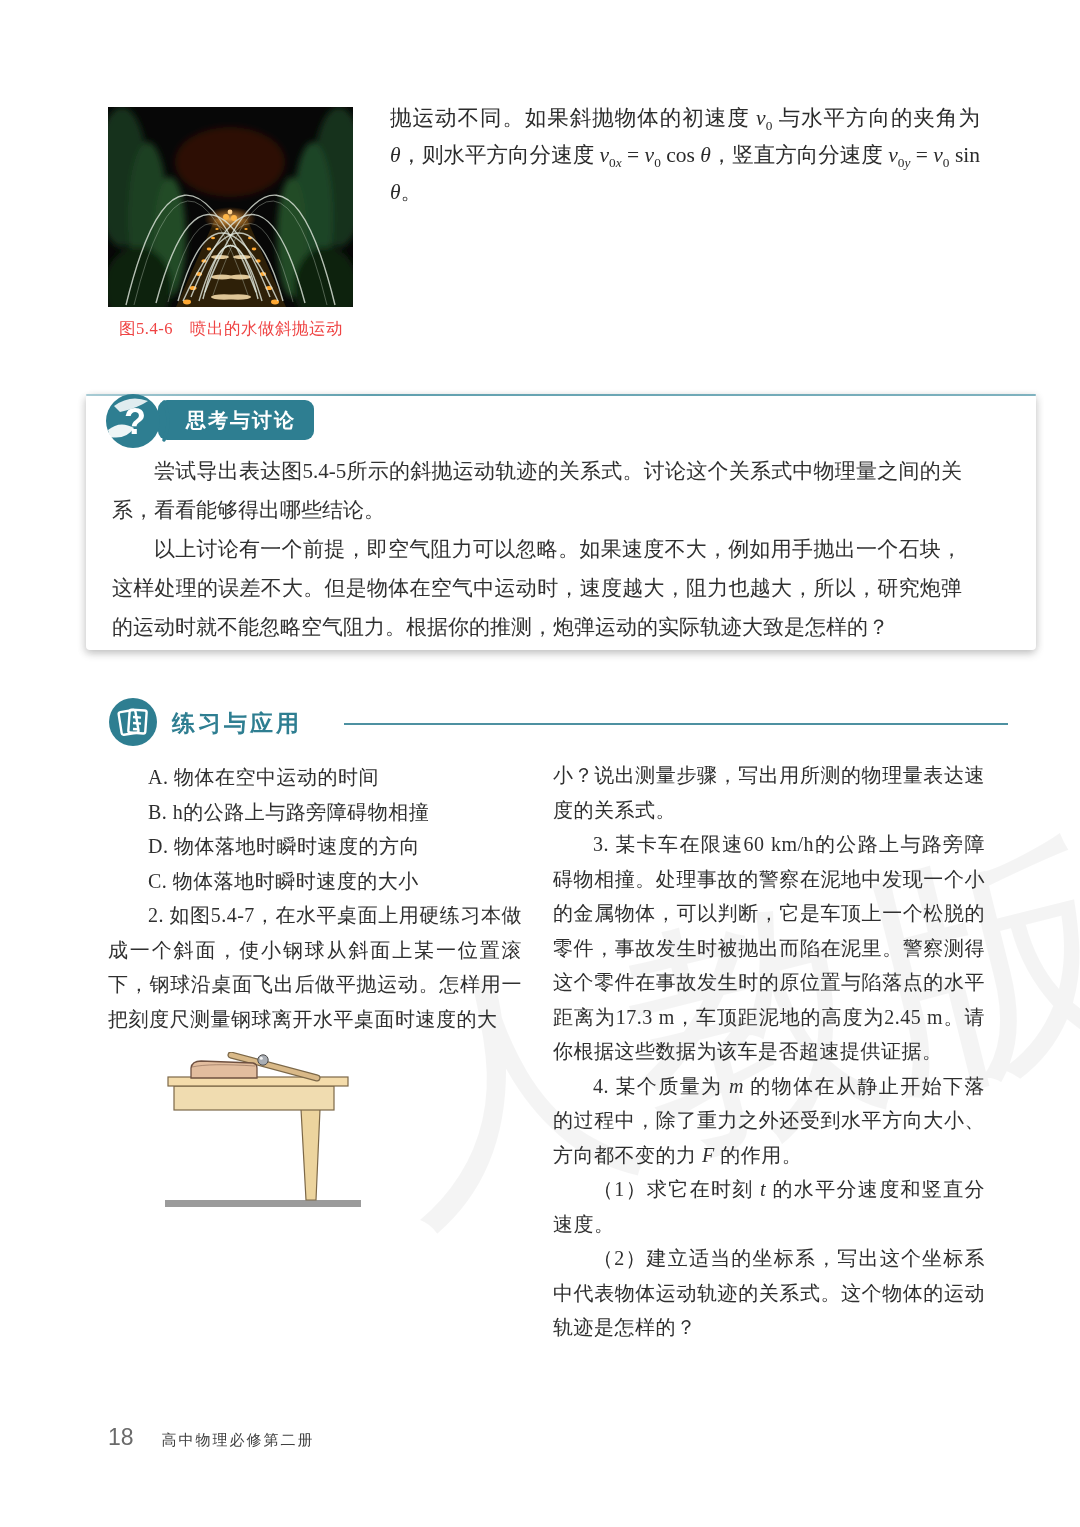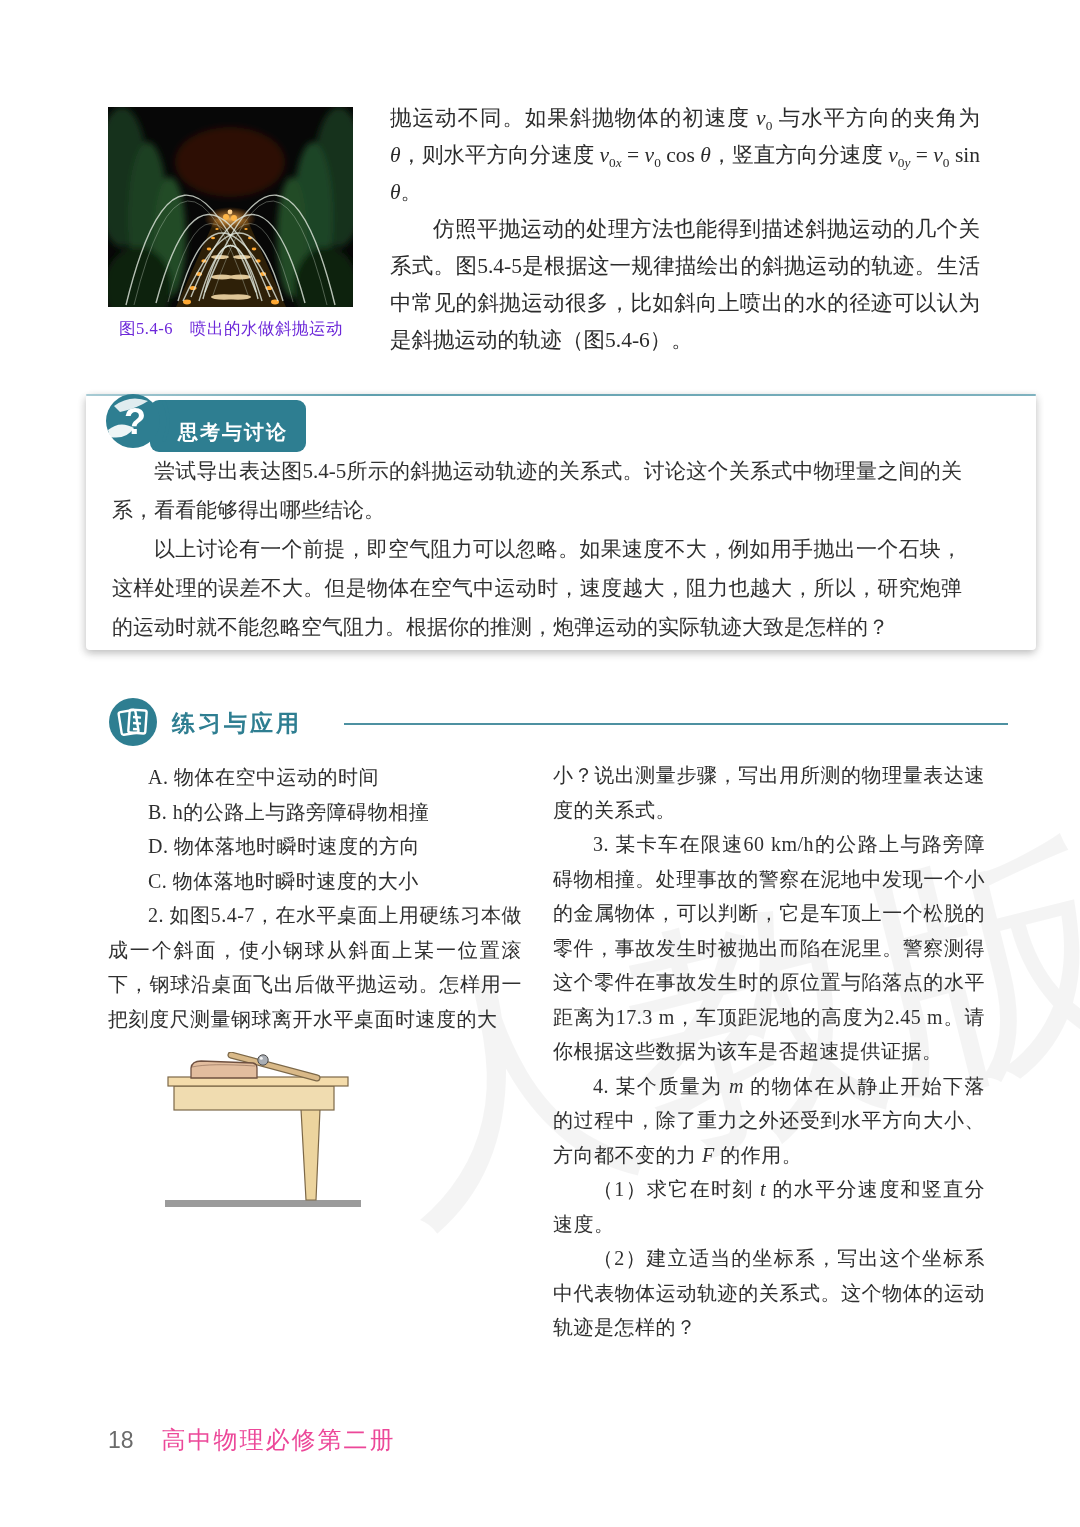--- a/index.html
+++ b/index.html
@@ -13,21 +13,21 @@
   .watermark{
     position:absolute; left:380px; top:860px; z-index:0;
     font-size:250px; font-family:"DejaVu Serif",serif;
     color:rgba(0,0,0,0.045); transform:rotate(-14deg);
     white-space:nowrap; pointer-events:none; user-select:none;
   }
   
   .photo{ position:absolute; left:108px; top:107px; width:245px; height:200px; z-index:1;}
   .photo-caption{
     position:absolute; left:100px; top:318px; width:262px; z-index:1;
-    text-align:center; font-size:16.5px; color:#6d28d9; letter-spacing:.5px;
+    text-align:center; font-size:16.5px; color:#ef4444; letter-spacing:.5px;
   }
   
   .intro{
     position:absolute; left:390px; top:100px; width:590px; z-index:1;
     font-size:21.5px; line-height:37px; text-align:justify;
   }
   .intro p{margin:0;}
   .intro p.indent{text-indent:2em;}
   sub{font-size:.62em; line-height:0;}
   i{font-style:italic;}
@@ -37,25 +37,25 @@
     background:#ffffff; border-radius:4px;
     box-shadow:0 4px 9px rgba(0,0,0,.16), -3px 3px 7px rgba(0,0,0,.07), 3px 0 7px rgba(0,0,0,.06);
   }
   .think-topline{
     position:absolute; left:0; top:0; right:0; height:2px;
     background:linear-gradient(to right,#a8cbd4,#5f9fae 30%,#7fb2bf);
     border-radius:2px;
   }
   .think-icon{ position:absolute; left:18px; top:-4px; width:66px; height:64px; z-index:3;}
   .think-badge{
-    position:absolute; left:64px; top:6px; height:40px; z-index:2;
+    position:absolute; left:72px; top:6px; height:40px; z-index:2;
     background:#2e7e91; color:#fff; border-radius:9px;
     font-family:"Liberation Sans","DejaVu Sans",sans-serif;
     font-size:20px; font-weight:bold; letter-spacing:2px;
-    line-height:40px; padding:12px 18px 0 28px;
+    line-height:40px; padding:0 18px 0 28px;
   }
   .think-body{
     position:absolute; left:26px; top:58px; width:850px;
     font-size:21px; line-height:39px; text-align:justify; color:#303030;
   }
   .think-body p{margin:0; text-indent:2em;}
   
   .practice-icon{ position:absolute; left:108px; top:697px; width:50px; height:50px; z-index:1;}
   .practice-title{
     position:absolute; left:172px; top:708px; z-index:1;
@@ -77,21 +77,21 @@
   
   .fig547{ display:block; margin:16px auto 0 auto; width:300px; height:162px;}
   .fig547-caption{ text-align:center; text-indent:0 !important; font-size:18px; color:#333; margin-top:14px !important; letter-spacing:1px;}
   
   .footer{
     position:absolute; left:108px; top:1424px; z-index:1;
     display:flex; align-items:baseline; gap:28px;
     font-family:"Liberation Sans","DejaVu Sans",sans-serif; color:#5a5a5a;
   }
   .footer .pageno{font-size:23px; color:#6a6a6a;}
-  .footer .book{font-size:24px; letter-spacing:2px; color:#ec4899;}
+  .footer .book{font-size:15px; letter-spacing:2px; color:#404040;}
 </style>
 </head>
 <body>
 
 <div class="page">
 
   <div class="watermark">人教版</div>
 
   <svg class="photo" viewBox="0 0 245 200" aria-hidden="true">
     <defs>
@@ -166,21 +166,20 @@
       <path d="M26,198 Q76,-5 140,188"></path>
       <path d="M219,198 Q169,-5 105,188"></path>
       <path d="M60,195 Q100,40 150,191"></path>
       <path d="M185,195 Q145,40 95,191"></path>
     </g>
   </svg>
   <div class="photo-caption">图5.4-6　喷出的水做斜抛运动</div>
 
   <div class="intro">
     <p>抛运动不同。如果斜抛物体的初速度 <i>v</i><sub>0</sub> 与水平方向的夹角为 <i>θ</i>，则水平方向分速度 <i>v</i><sub>0<i>x</i></sub> = <i>v</i><sub>0</sub> cos <i>θ</i>，竖直方向分速度 <i>v</i><sub>0<i>y</i></sub> = <i>v</i><sub>0</sub> sin <i>θ</i>。</p>
-    <p class="indent">仿照平抛运动的处理方法也能得到描述斜抛运动的几个关系式。图5.4-5是根据这一规律描绘出的斜抛运动的轨迹。生活中常见的斜抛运动很多，比如斜向上喷出的水的径迹可以认为是斜抛运动的轨迹（图5.4-6）。</p>
   </div>
 
   <div class="think-card">
     <div class="think-topline"></div>
     <svg class="think-icon" viewBox="0 0 66 64" aria-hidden="true">
       <circle cx="29" cy="31" r="27" fill="#2e7e91"></circle>
       <path d="M4,40 Q16,30 30,38 Q22,50 6,47 Z" fill="#ffffff" opacity=".92"></path>
       <path d="M10,16 Q26,4 44,11 Q34,18 16,22 Z" fill="#ffffff" opacity=".85"></path>
       <text x="20" y="44" font-family="Liberation Sans, DejaVu Sans, sans-serif" font-size="36" font-weight="bold" fill="#ffffff">?</text>
       <path d="M60,12 Q68,31 60,50" stroke="#2e7e91" stroke-width="3.4" fill="none" stroke-linecap="round"></path>

